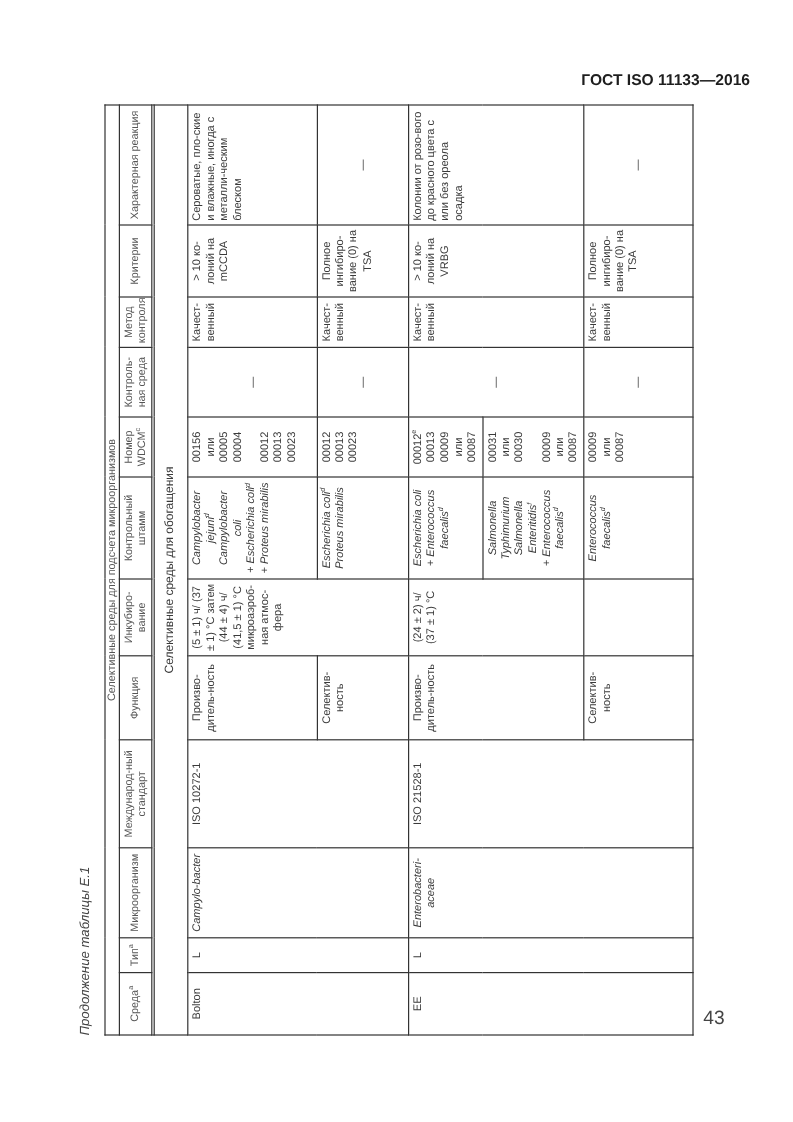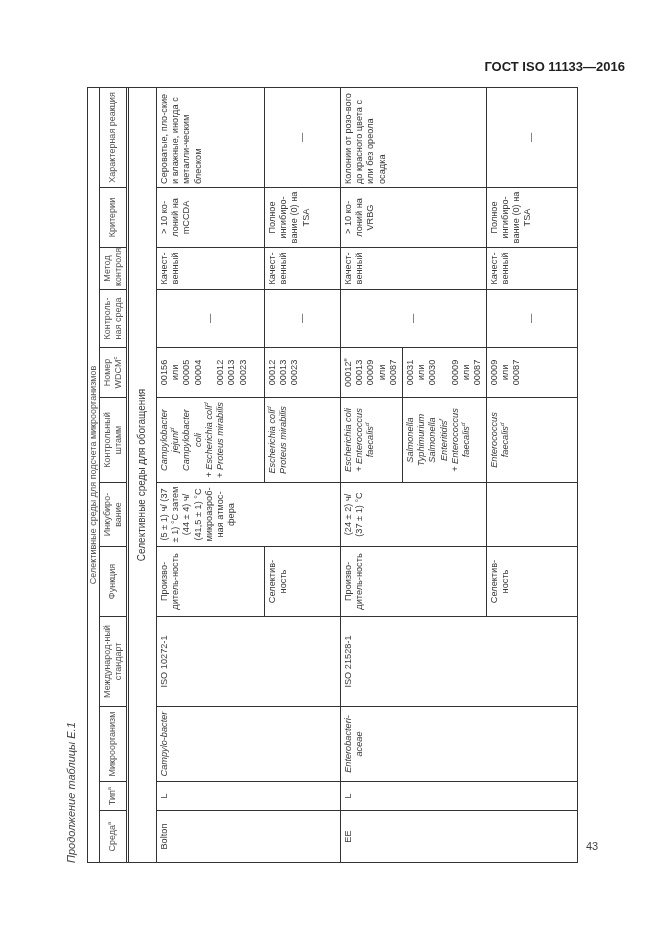--- a/index.html
+++ b/index.html
@@ -1,20 +1,20 @@
 <!DOCTYPE html>
 <html><head>
 <meta charset="utf-8">
 <style>
   html, body { margin: 0; padding: 0; background: #ffffff; }
   body { width: 661px; height: 935px; position: relative; overflow: hidden;
          font-family: "Liberation Sans", sans-serif; color: #3a3a3a; }
   .std { position: absolute; top: 59px; right: 36px; font-weight: bold; font-size: 13px;
          color: #1e1e1e; font-family: "Liberation Sans", sans-serif; }
-  .pgnum { position: absolute; top: 840px; left: 586px; font-size: 11px; color: #444; }
+  .pgnum { position: absolute; top: 840px; left: 586px; font-size: 16px; color: #444; }
 
   
   .rot { position: absolute; left: 87px; top: 863px; width: 775px; height: 485px;
          transform-origin: 0 0; transform: rotate(-90deg); }
   .caption { position: absolute; left: 0; top: -22px; font-style: italic; font-size: 11px; color: #444; }
   table { border-collapse: collapse; width: 775px; table-layout: fixed; font-size: 9.2px; line-height: 1.22; }
   td, th { border: 1px solid #333; padding: 2px 3px; vertical-align: top; text-align: center;
            font-weight: normal; color: #3a3a3a; overflow: hidden; }
   th { vertical-align: middle; color: #555; font-size: 9px; }
   tr.grp th { height: 10px; padding: 0 2px; }

